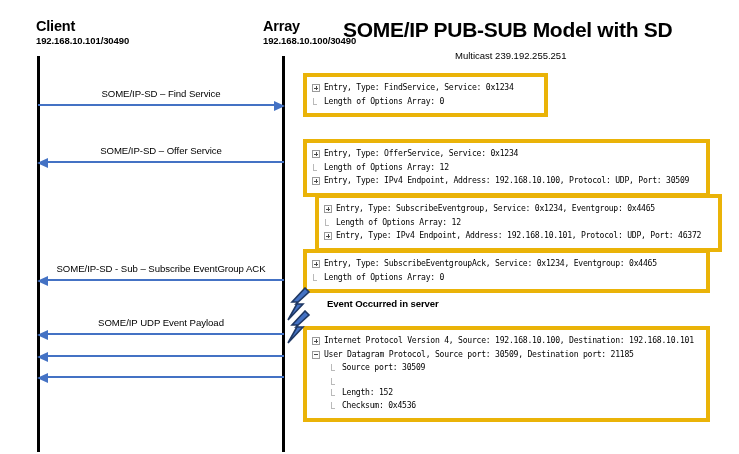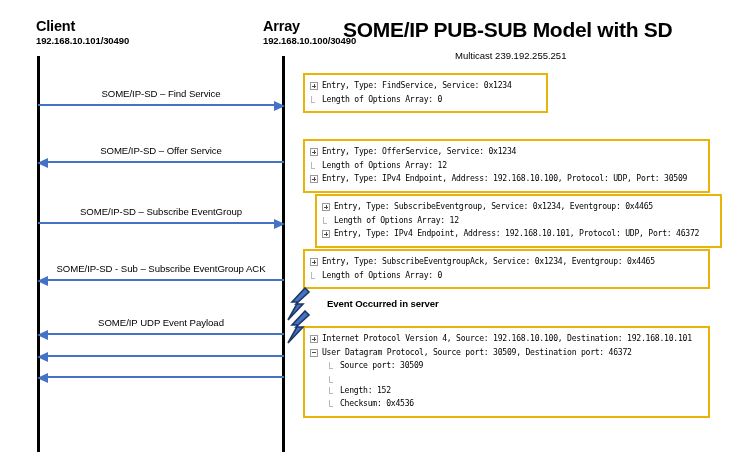--- a/index.html
+++ b/index.html
@@ -57,21 +57,21 @@
   }
   .msg.rtl .shaft{left:9px;right:0;}
   .msg.rtl .head{
     left:-1px;
     border-top:5.5px solid transparent;border-bottom:5.5px solid transparent;
     border-right:11px solid #4472C4;
   }
 
   
   .pane{
-    position:absolute;background:#ffffff;border:2px solid #eab308;
+    position:absolute;background:#ffffff;border:4px solid #eab308;
     box-sizing:border-box;padding:4px 10px 5px 3px;
     font-family:"DejaVu Sans Mono",monospace;
   }
   .prow{
     display:flex;align-items:flex-start;
     font-size:8.1px;line-height:13.5px;white-space:nowrap;letter-spacing:-.25px;
   }
   .twisty{
     flex:0 0 auto;width:8px;height:8px;margin:3px 4px 0 2px;
     border:1px solid #9a9a9a;background:#fdfdfd;
@@ -130,25 +130,20 @@
     <div class="shaft"></div>
     <div class="head"></div>
   </div>
 
   <div class="msg rtl" id="msg1" style="left:38px;top:152px;width:246px;">
     <div class="lbl">SOME/IP-SD – Offer Service</div>
     <div class="shaft"></div>
     <div class="head"></div>
   </div>
 
-  <div class="msg ltr" id="msg2" style="left:38px;top:213px;width:246px;">
-    <div class="lbl">SOME/IP-SD – Subscribe EventGroup</div>
-    <div class="shaft"></div>
-    <div class="head"></div>
-  </div>
 
   <div class="msg rtl" id="msg3" style="left:38px;top:270px;width:246px;">
     <div class="lbl">SOME/IP-SD - Sub – Subscribe EventGroup ACK</div>
     <div class="shaft"></div>
     <div class="head"></div>
   </div>
 
   <div class="msg rtl" id="msg4" style="left:38px;top:324px;width:246px;">
     <div class="lbl">SOME/IP UDP Event Payload</div>
     <div class="shaft"></div>
@@ -219,21 +214,21 @@
     </div>
   </div>
 
   <div class="pane" id="pane4" style="left:303px;top:326px;width:407px;">
     <div class="prow">
       <span class="twisty plus"></span>
       <span class="txt">Internet Protocol Version 4, Source: 192.168.10.100, Destination: 192.168.10.101</span>
     </div>
     <div class="prow">
       <span class="twisty minus"></span>
-      <span class="txt">User Datagram Protocol, Source port: 30509, Destination port: 46372</span>
+      <span class="txt">User Datagram Protocol, Source port: 30509, Destination port: 21185</span>
     </div>
     <div class="prow indent">
       <span class="twisty stub"></span>
       <span class="txt">Source port: 30509</span>
     </div>
     <div class="prow indent">
       <span class="twisty stub"></span>
     </div>
     <div class="prow indent">
       <span class="twisty stub"></span>

